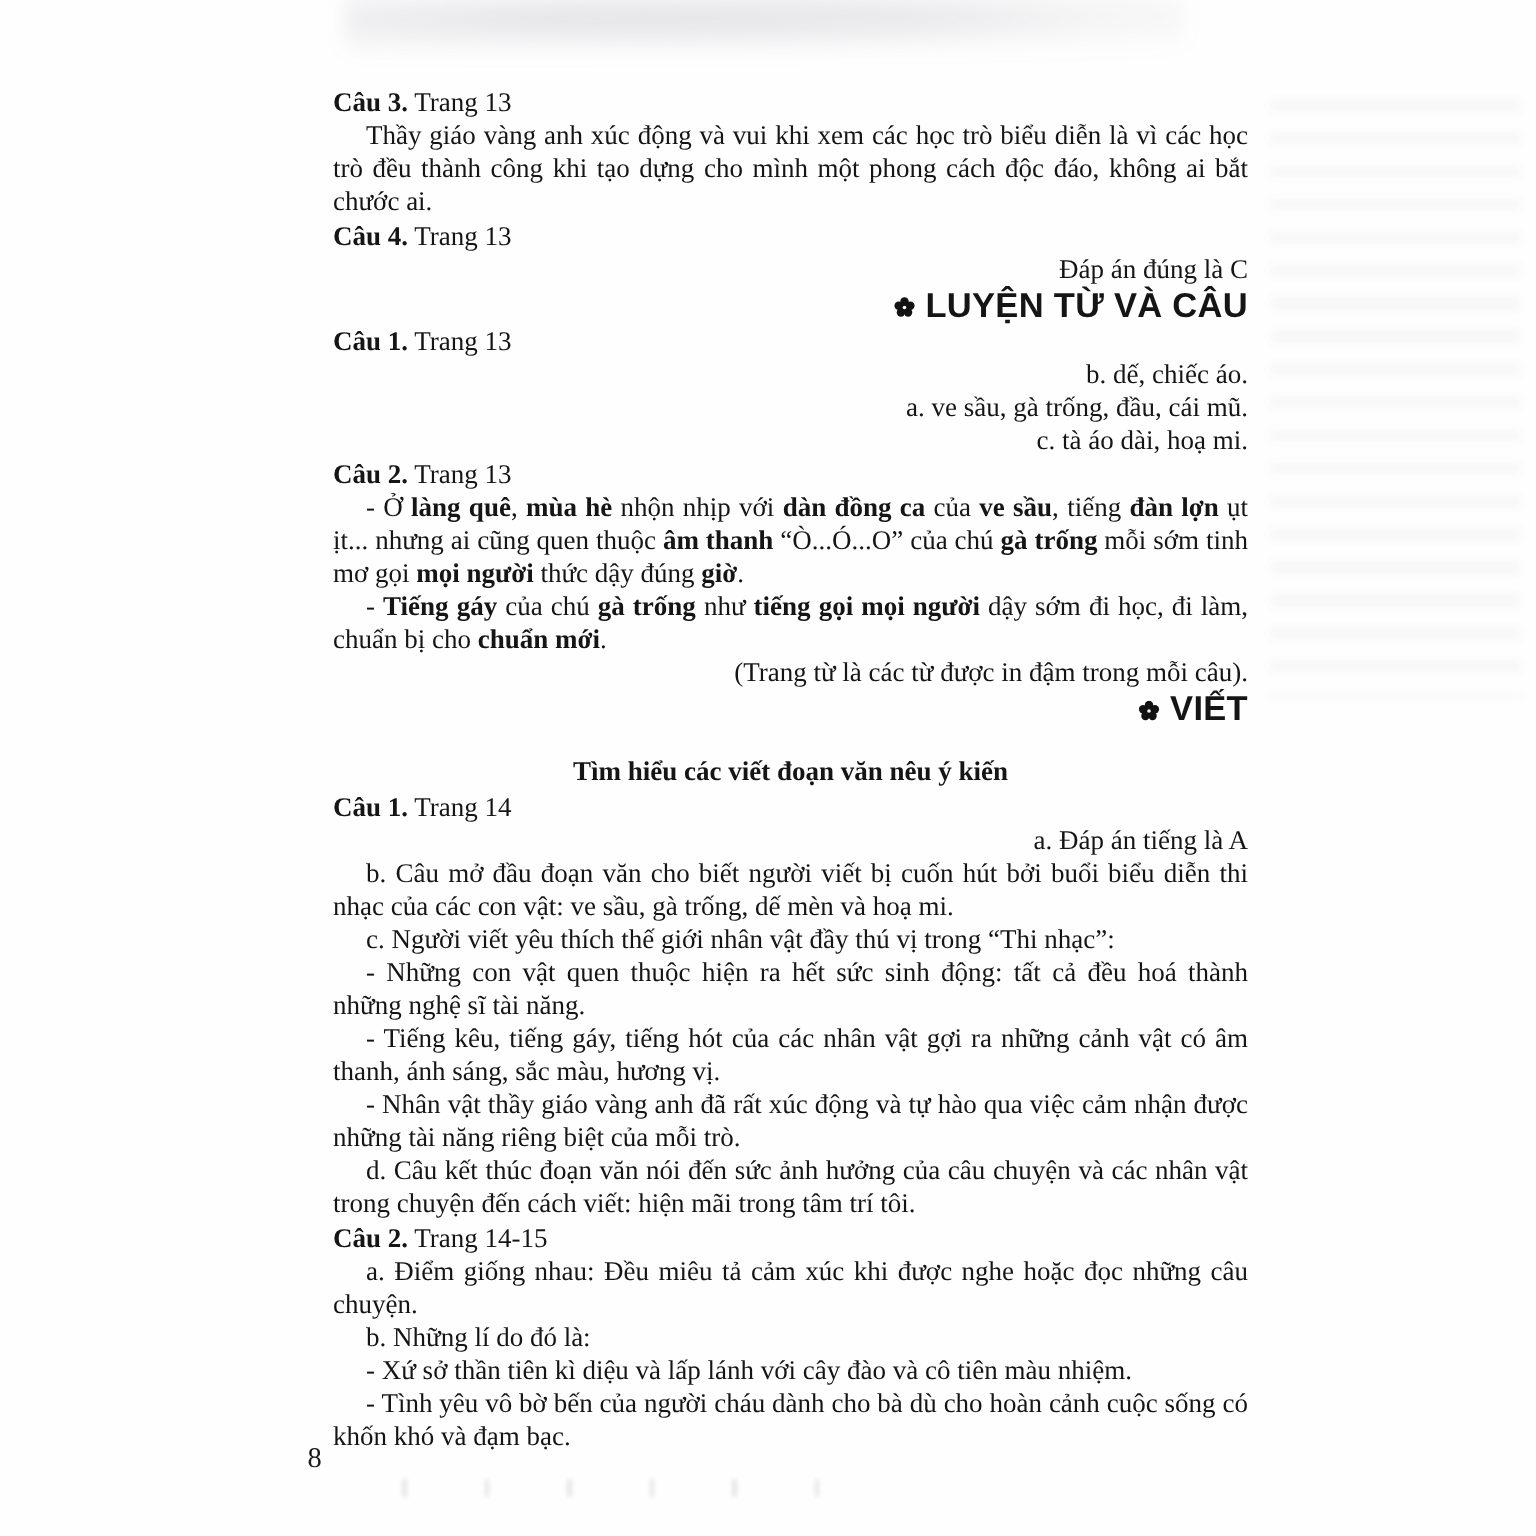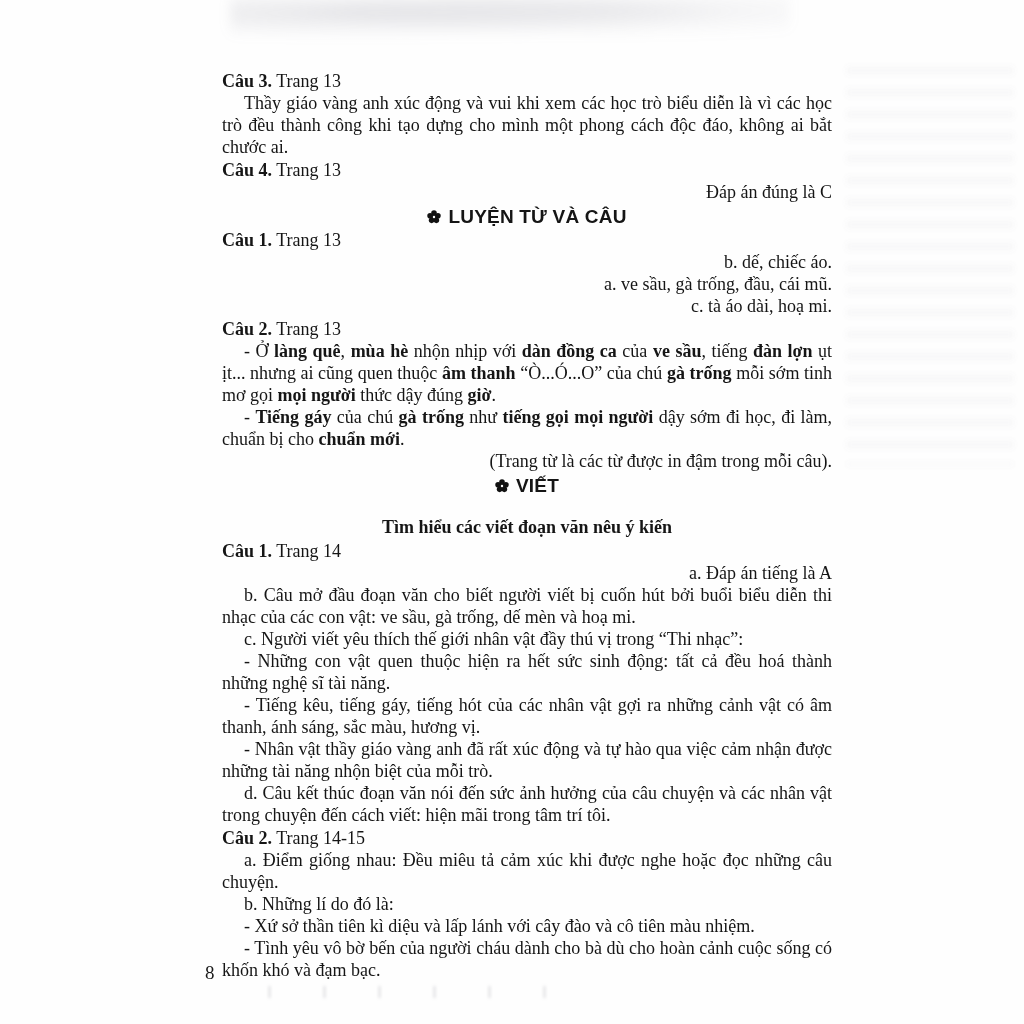--- a/index.html
+++ b/index.html
@@ -26,35 +26,35 @@
     filter:blur(3px);opacity:.7;
     pointer-events:none;
   }
   .specks-bottom{
     position:absolute;left:268px;top:986px;width:290px;height:12px;
     background:repeating-linear-gradient(90deg, rgba(90,90,104,.14) 0 3px, rgba(0,0,0,0) 3px 55px);
     filter:blur(1.5px);
     pointer-events:none;
   }
   .page-text{
-    position:absolute;left:222px;top:69px;width:610px;
+    position:absolute;left:222px;top:56px;width:610px;
     color:#151515;
     font-size:18px;line-height:22px;
     text-align:justify;
   }
   .blk{margin:0;}
   .blk.para{text-indent:22px;}
   .blk.answer{text-indent:22px;text-align:right;}
   .blk.qheading{text-align:left;margin-top:1px;}
   .b{font-weight:700;}
   .blk.section{
     font-family:"Liberation Sans","DejaVu Sans",sans-serif;
-    font-weight:700;font-size:19px;line-height:23px;
+    font-weight:700;font-size:23px;line-height:23px;
     margin-top:2px;letter-spacing:.2px;
-    text-align:center;
+    text-align:right;
   }
   .blk.title{
     text-align:center;font-weight:700;text-indent:0;
     margin-top:19px;margin-bottom:2px;
   }
   .flower{display:inline-block;width:14px;height:14px;margin-right:7px;vertical-align:-1px;}
   .page-number{
     position:absolute;left:205px;top:962px;
     font-size:19px;color:#1a1a1a;
   }
@@ -102,21 +102,21 @@
             </g>
             <circle cx="10" cy="10" r="1.7" fill="#ffffff"></circle>
           </svg></span><span class="b">VIẾT</span></div>
       <div class="blk title"><span class="b">Tìm hiểu các viết đoạn văn nêu ý kiến</span></div>
       <div class="blk qheading"><span class="b">Câu 1.</span><span> Trang 14</span></div>
       <div class="blk answer"><span>a. Đáp án tiếng là A</span></div>
       <div class="blk para"><span>b. Câu mở đầu đoạn văn cho biết người viết bị cuốn hút bởi buổi biểu diễn thi nhạc của các con vật: ve sầu, gà trống, dế mèn và hoạ mi.</span></div>
       <div class="blk para"><span>c. Người viết yêu thích thế giới nhân vật đầy thú vị trong “Thi nhạc”:</span></div>
       <div class="blk para"><span>- Những con vật quen thuộc hiện ra hết sức sinh động: tất cả đều hoá thành những nghệ sĩ tài năng.</span></div>
       <div class="blk para"><span>- Tiếng kêu, tiếng gáy, tiếng hót của các nhân vật gợi ra những cảnh vật có âm thanh, ánh sáng, sắc màu, hương vị.</span></div>
-      <div class="blk para"><span>- Nhân vật thầy giáo vàng anh đã rất xúc động và tự hào qua việc cảm nhận được những tài năng nhộn biệt của mỗi trò.</span></div>
+      <div class="blk para"><span>- Nhân vật thầy giáo vàng anh đã rất xúc động và tự hào qua việc cảm nhận được những tài năng riêng biệt của mỗi trò.</span></div>
       <div class="blk para"><span>d. Câu kết thúc đoạn văn nói đến sức ảnh hưởng của câu chuyện và các nhân vật trong chuyện đến cách viết: hiện mãi trong tâm trí tôi.</span></div>
       <div class="blk qheading"><span class="b">Câu 2.</span><span> Trang 14-15</span></div>
       <div class="blk para"><span>a. Điểm giống nhau: Đều miêu tả cảm xúc khi được nghe hoặc đọc những câu chuyện.</span></div>
       <div class="blk para"><span>b. Những lí do đó là:</span></div>
       <div class="blk para"><span>- Xứ sở thần tiên kì diệu và lấp lánh với cây đào và cô tiên màu nhiệm.</span></div>
       <div class="blk para"><span>- Tình yêu vô bờ bến của người cháu dành cho bà dù cho hoàn cảnh cuộc sống có khốn khó và đạm bạc.</span></div>
     </div>
 
   <div class="page-number">8</div>
 </div>

